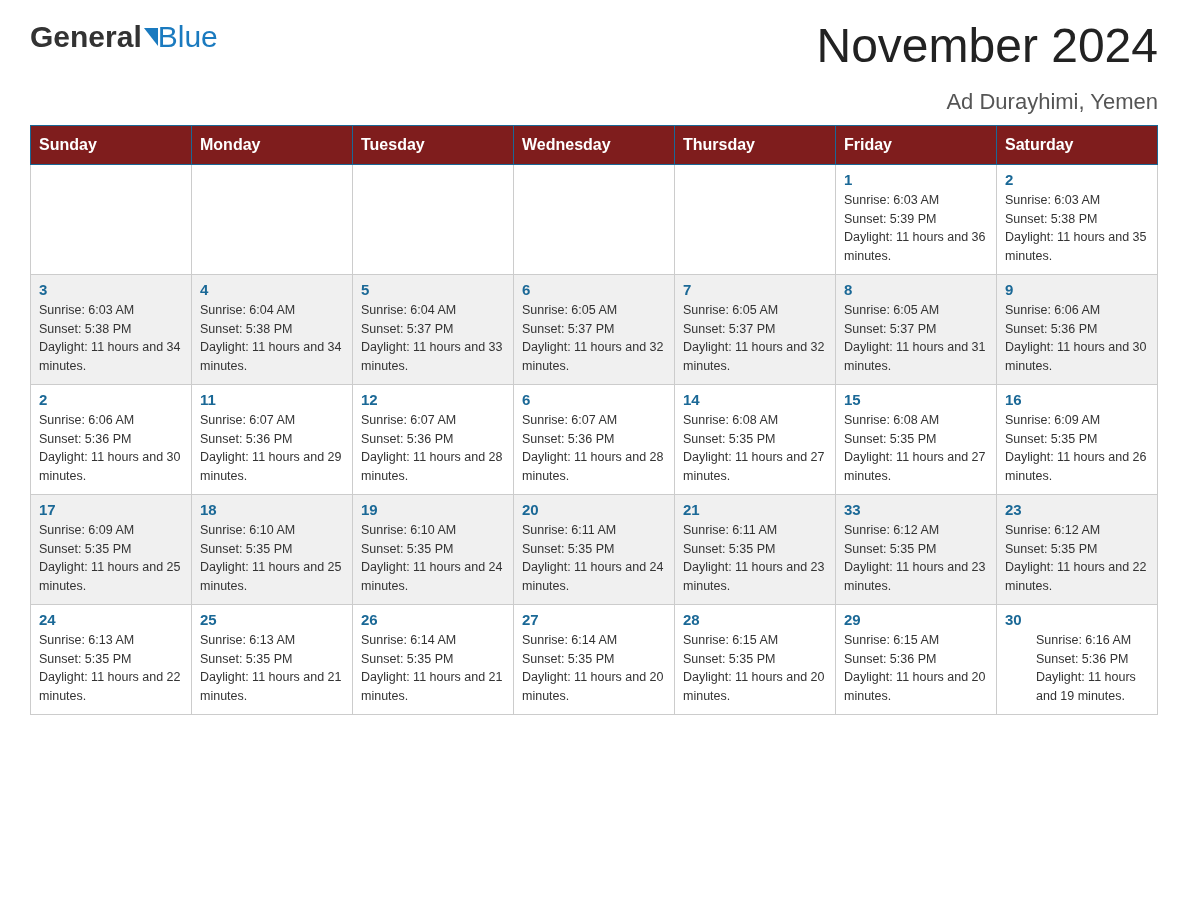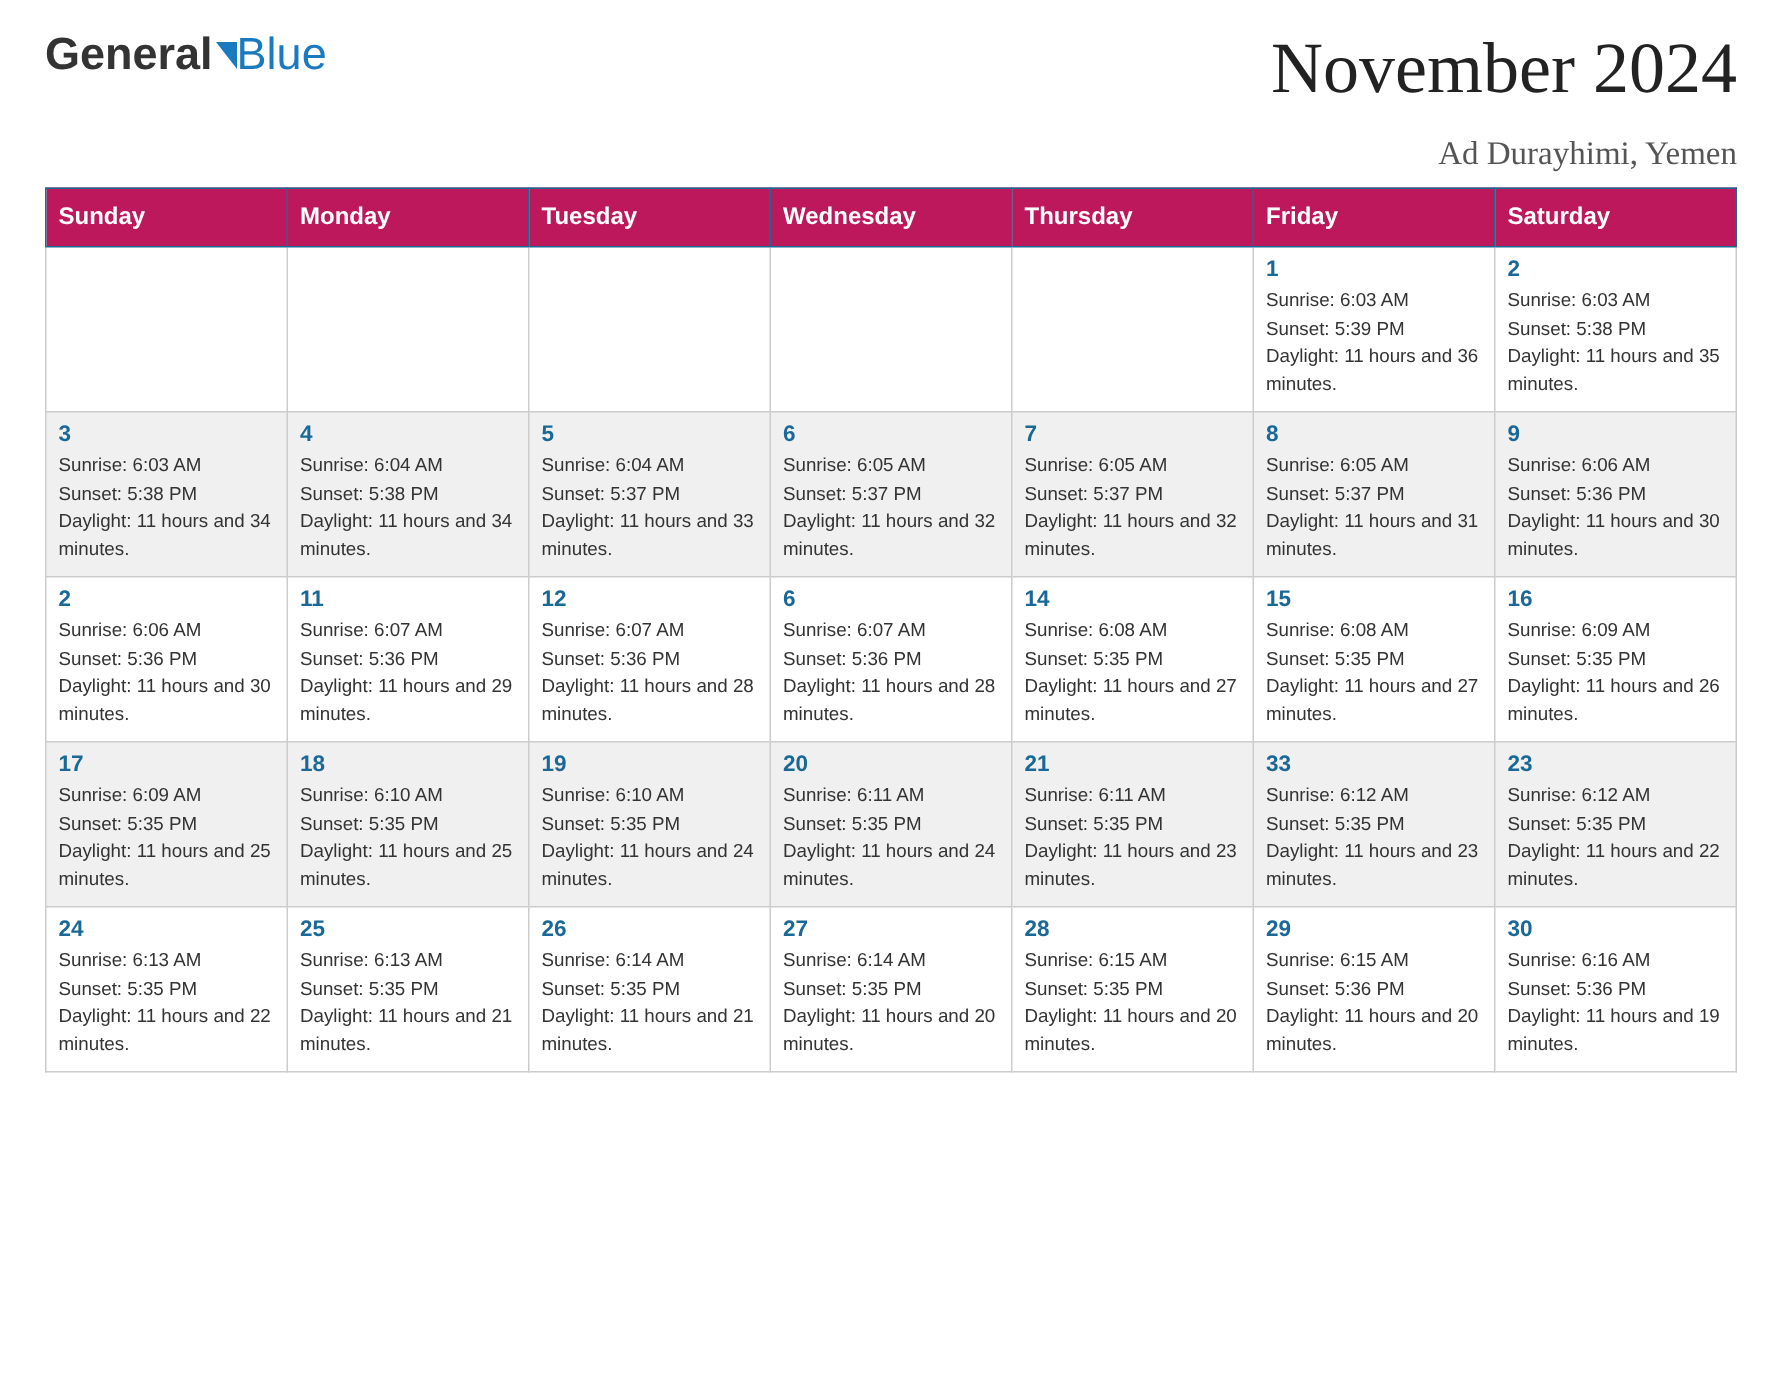--- a/index.html
+++ b/index.html
@@ -15,40 +15,39 @@
       justify-content: space-between;
       align-items: flex-start;
       margin-bottom: 10px;
     }
     .logo {
       display: flex;
       align-items: flex-start;
     }
     .title-area {
       text-align: right;
-      font-family: Liberation Serif, serif;
     }
     .month-title {
       font-size: 48px;
       font-weight: normal;
       color: #222;
       line-height: 1.1;
     }
     .location {
       font-size: 22px;
       color: #555;
       margin-top: 16px;
     }
     .calendar {
       width: 100%;
       border-collapse: collapse;
       margin-top: 10px;
     }
     .calendar th {
-      background-color: #be185d;
+      background-color: #7f1d1d;
       color: #fff;
       font-size: 16px;
       font-weight: bold;
       padding: 10px 8px;
       text-align: left;
       border: 1px solid #1a6896;
     }
     .calendar td {
       vertical-align: top;
       border: 1px solid #ccc;
@@ -324,19 +323,19 @@
 Daylight: 11 hours and 20 minutes.</div>
         </td>
         <td>
           <span class="day-number">29</span>
           <div class="day-info" style="white-space: pre-line;">Sunrise: 6:15 AM
 Sunset: 5:36 PM
 Daylight: 11 hours and 20 minutes.</div>
         </td>
         <td>
           <span class="day-number">30</span>
-          <div class="day-info" style="white-space: pre-line;">Sunrise: 6:16 AM
+          <div class="day-info" style="white-space: pre-line; margin-left: 31px;">Sunrise: 6:16 AM
 Sunset: 5:36 PM
 Daylight: 11 hours and 19 minutes.</div>
         </td>
       </tr>
     </tbody>
 </table>
 
 </body></html>

